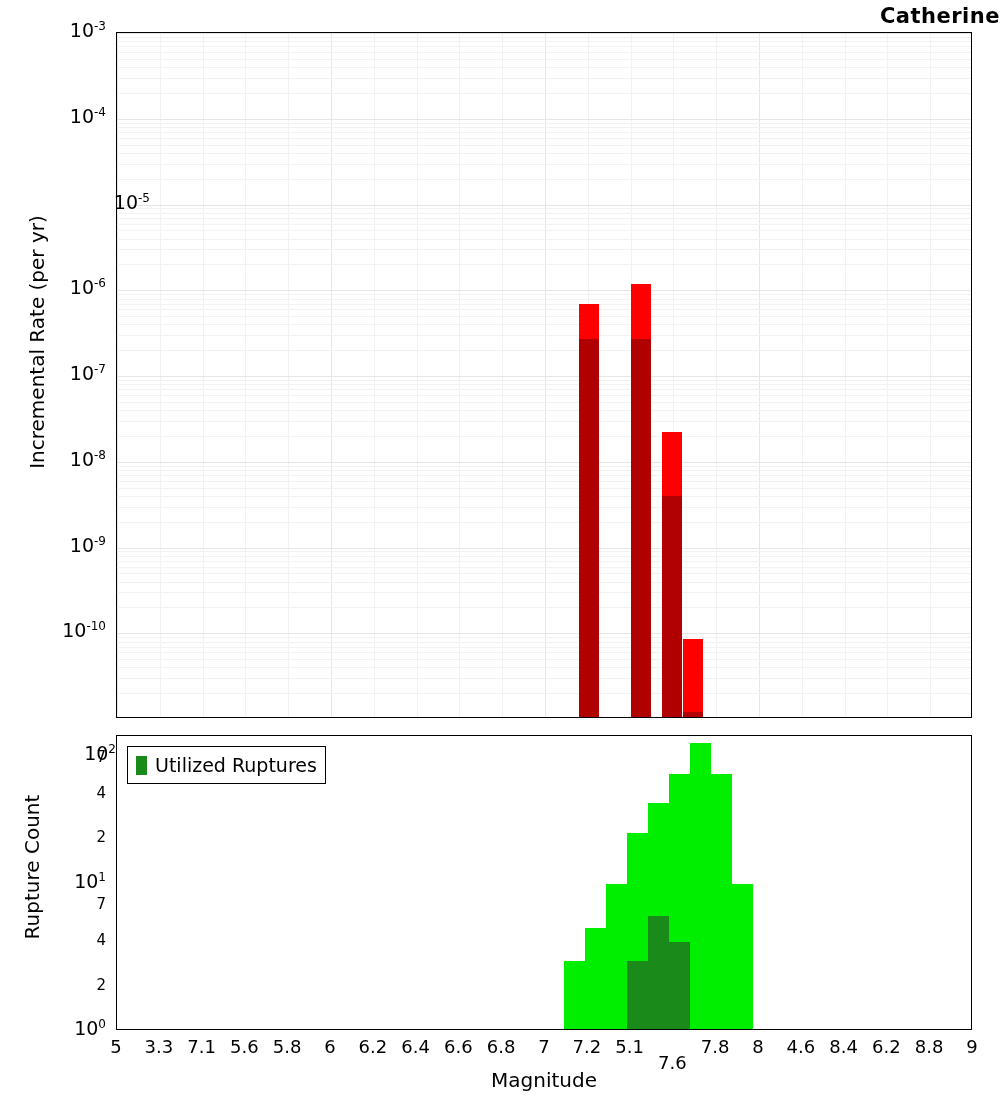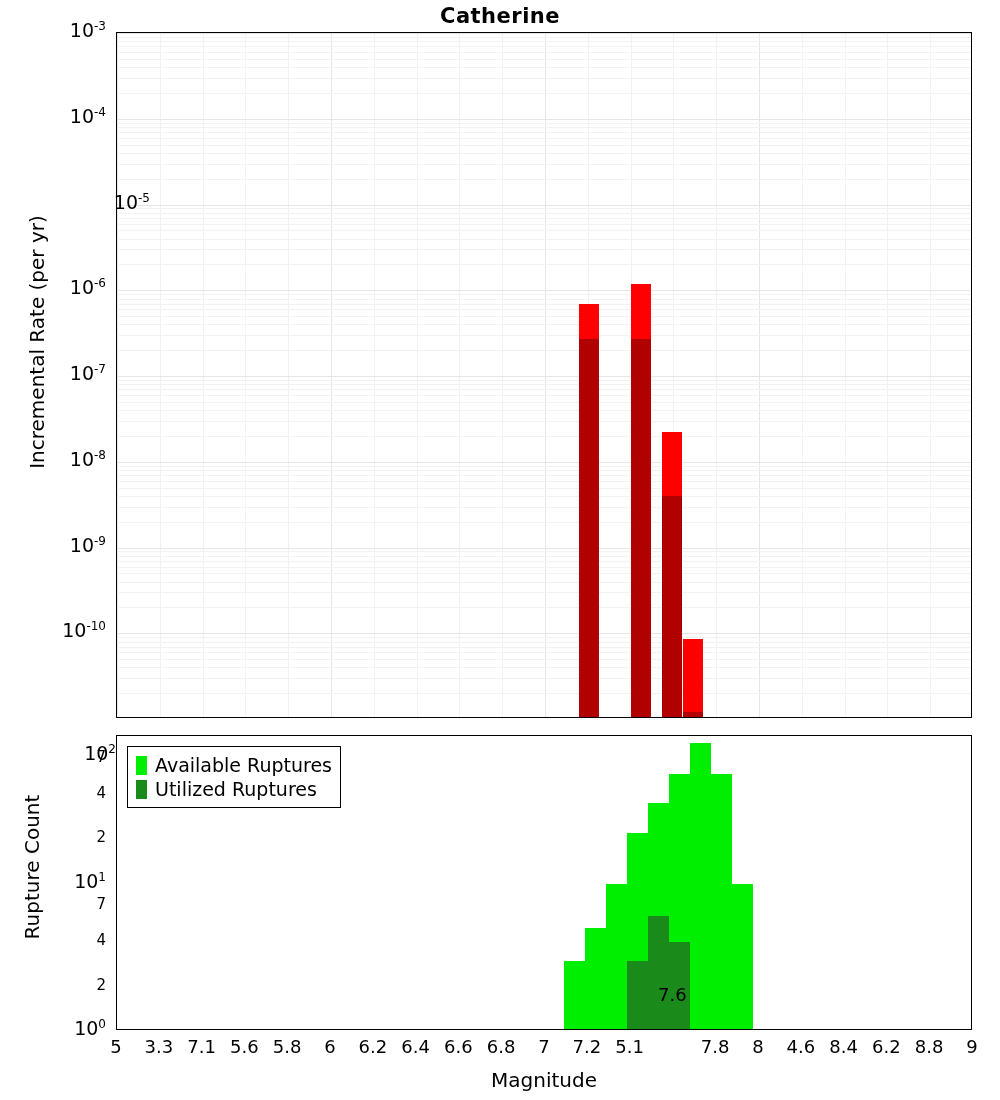--- a/index.html
+++ b/index.html
@@ -19,21 +19,21 @@
     width: 1000px;
     height: 1100px;
   }
 
   
   .chart-title {
     position: absolute;
     left: 0;
     top: 4px;
     width: 1000px;
-    text-align: center;
+    text-align: right;
     font-size: 21px;
     font-weight: bold;
     letter-spacing: 0.5px;
   }
 
   
   .panel {
     position: absolute;
     border: 1.5px solid #000000;
     background: #ffffff;
@@ -305,24 +305,20 @@
         <div class="bar" style="left: 594px; width: 21px; top: 38.3px; height: 256.7px; background: rgb(0, 238, 0);"></div>
         <div class="bar" style="left: 615px; width: 21px; top: 147.5px; height: 147.5px; background: rgb(0, 238, 0);"></div>
         <div class="bar" style="left: 636px; width: 21px; top: 295px; height: 0px; background: rgb(0, 238, 0);"></div>
         <div class="bar" style="left: 468px; width: 21px; top: 295px; height: 0px; background: rgb(26, 138, 26);"></div>
         <div class="bar" style="left: 510px; width: 21px; top: 224.6px; height: 70.4px; background: rgb(26, 138, 26);"></div>
         <div class="bar" style="left: 531px; width: 21px; top: 180.2px; height: 114.8px; background: rgb(26, 138, 26);"></div>
         <div class="bar" style="left: 552px; width: 21px; top: 206.2px; height: 88.8px; background: rgb(26, 138, 26);"></div>
       </div>
     <div class="legend" id="legend-bottom">
         <div class="legend-row">
-          <span class="legend-swatch" style="background: rgb(0, 238, 0);"></span>
-          <span class="legend-text">Available Ruptures</span>
-        </div>
-        <div class="legend-row">
           <span class="legend-swatch" style="background: rgb(26, 138, 26);"></span>
           <span class="legend-text">Utilized Ruptures</span>
         </div>
       </div>
   </div>
   <div id="yticks-bottom">
       <div class="ytick" style="width: 106px; left: 0px; top: 1017px;">10<sup>0</sup></div>
       <div class="ytick-small" style="width: 106px; left: 0px; top: 975.598px;">2</div>
       <div class="ytick-small" style="width: 106px; left: 0px; top: 931.196px;">4</div>
       <div class="ytick-small" style="width: 106px; left: 0px; top: 895.348px;">7</div>
@@ -341,21 +337,21 @@
       <div class="xtick" style="left: 244.4px; top: 1036px;">5.6</div>
       <div class="xtick" style="left: 287.2px; top: 1036px;">5.8</div>
       <div class="xtick" style="left: 330px; top: 1036px;">6</div>
       <div class="xtick" style="left: 372.8px; top: 1036px;">6.2</div>
       <div class="xtick" style="left: 415.6px; top: 1036px;">6.4</div>
       <div class="xtick" style="left: 458.4px; top: 1036px;">6.6</div>
       <div class="xtick" style="left: 501.2px; top: 1036px;">6.8</div>
       <div class="xtick" style="left: 544px; top: 1036px;">7</div>
       <div class="xtick" style="left: 586.8px; top: 1036px;">7.2</div>
       <div class="xtick" style="left: 629.6px; top: 1036px;">5.1</div>
-      <div class="xtick" style="left: 672.4px; top: 984px;">7.6</div>
+      <div class="xtick" style="left: 672.4px; top: 1052px;">7.6</div>
       <div class="xtick" style="left: 715.2px; top: 1036px;">7.8</div>
       <div class="xtick" style="left: 758px; top: 1036px;">8</div>
       <div class="xtick" style="left: 800.8px; top: 1036px;">4.6</div>
       <div class="xtick" style="left: 843.6px; top: 1036px;">8.4</div>
       <div class="xtick" style="left: 886.4px; top: 1036px;">6.2</div>
       <div class="xtick" style="left: 929.2px; top: 1036px;">8.8</div>
       <div class="xtick" style="left: 972px; top: 1036px;">9</div>
     </div>
   <div class="xlabel">Magnitude</div>
 

